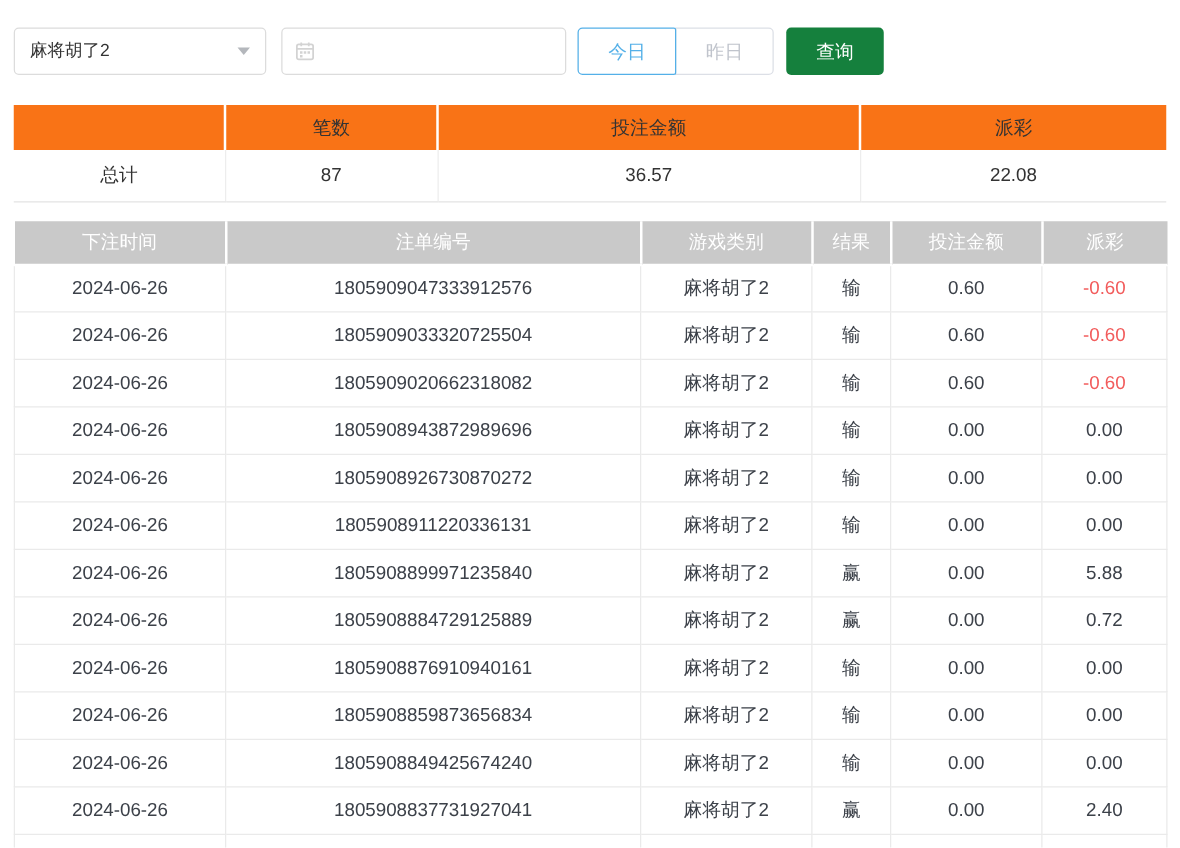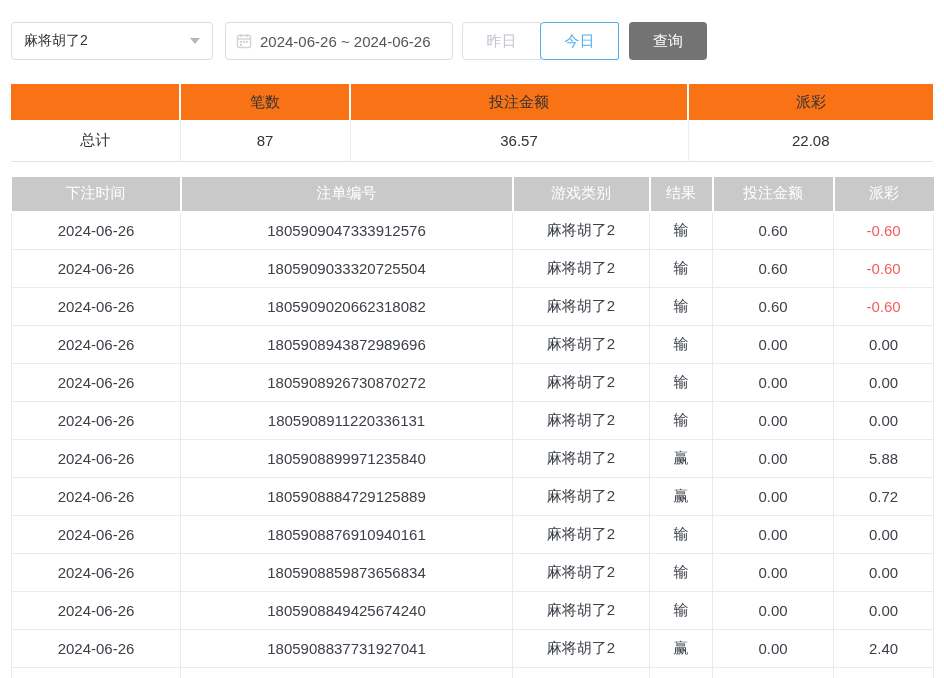--- a/index.html
+++ b/index.html
@@ -30,21 +30,21 @@
   .seg-btn {
     width: 79px; height: 38px; border: 1px solid #dcdfe6; background: #fff;
     color: #c0c4cc; font-size: 15px; display: flex; align-items: center;
     justify-content: center; cursor: pointer; margin-left: -1px; position: relative;
     font-family: inherit;
   }
   .seg-btn:first-child { margin-left: 0; border-radius: 4px 0 0 4px; }
   .seg-btn:last-child { border-radius: 0 4px 4px 0; }
   .seg-btn.active { border-color: #54b0e8; color: #54b0e8; z-index: 2; border-radius: 4px 2px 2px 4px; }
   .query-btn {
-    width: 78px; height: 38px; background: #737373; border: none; border-radius: 4px;
+    width: 78px; height: 38px; background: #15803d; border: none; border-radius: 4px;
     color: #ffffff; font-size: 15px; cursor: pointer; font-family: inherit;
   }
   
   table { border-collapse: collapse; table-layout: fixed; }
   .summary-table { width: 922px; margin: 24px 0 0 11px; }
   .summary-table th {
     background: #f97316; height: 36px; font-size: 15px; font-weight: normal;
     color: #333; text-align: center; border-left: 2px solid #ffffff;
   }
   .summary-table th:first-child { border-left: none; }
@@ -84,26 +84,25 @@
         <rect x="1.5" y="2.5" width="13" height="12" rx="1.5" fill="none" stroke="#d3d3d3" stroke-width="1.4"></rect>
         <line x1="1.5" y1="6" x2="14.5" y2="6" stroke="#d3d3d3" stroke-width="1.4"></line>
         <line x1="5" y1="1" x2="5" y2="4" stroke="#d3d3d3" stroke-width="1.4"></line>
         <line x1="11" y1="1" x2="11" y2="4" stroke="#d3d3d3" stroke-width="1.4"></line>
         <rect x="4" y="8" width="2" height="2" fill="#d3d3d3"></rect>
         <rect x="7" y="8" width="2" height="2" fill="#d3d3d3"></rect>
         <rect x="10" y="8" width="2" height="2" fill="#d3d3d3"></rect>
         <rect x="4" y="11" width="2" height="2" fill="#d3d3d3"></rect>
       </svg>
     </span>
-    <span>2024-06-26 ~ 2024-06-26</span>
   </div>
 
   <div class="segment">
+    <button class="seg-btn active">今日</button>
     <button class="seg-btn">昨日</button>
-    <button class="seg-btn active">今日</button>
   </div>
 
   <button class="query-btn">查询</button>
 </div>
 
 <table class="summary-table">
   <colgroup>
       <col style="width:169px">
       <col style="width:170px">
       <col style="width:338px">

